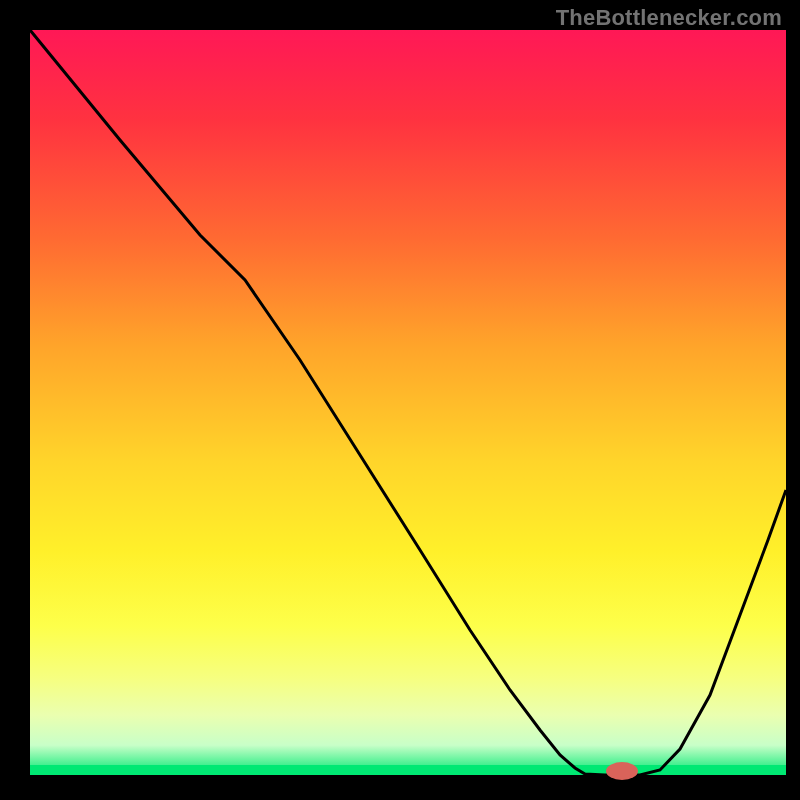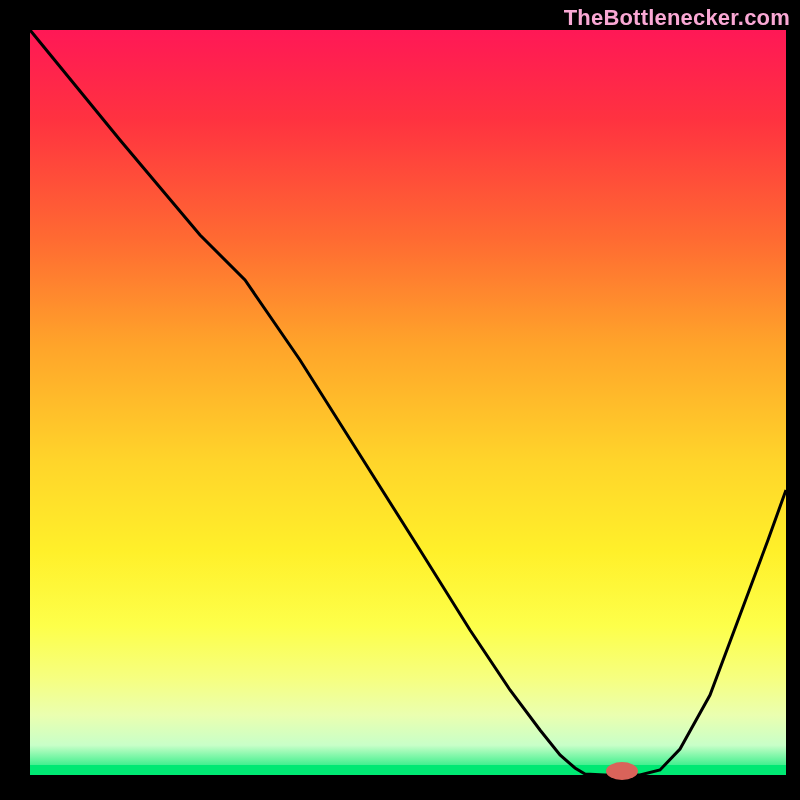--- a/index.html
+++ b/index.html
@@ -14,22 +14,22 @@
   .chart-container {
     position: absolute;
     top: 0;
     left: 0;
     width: 800px;
     height: 800px;
   }
   .watermark {
     position: absolute;
     top: 5px;
-    right: 10px;
-    color: #f9a8d4;
+    right: 18px;
+    color: #737373;
     font-size: 22px;
     font-weight: 600;
     letter-spacing: 0.2px;
     text-align: right;
   }
 </style>
 </head>
 <body>
 
 <div class="chart-container">

